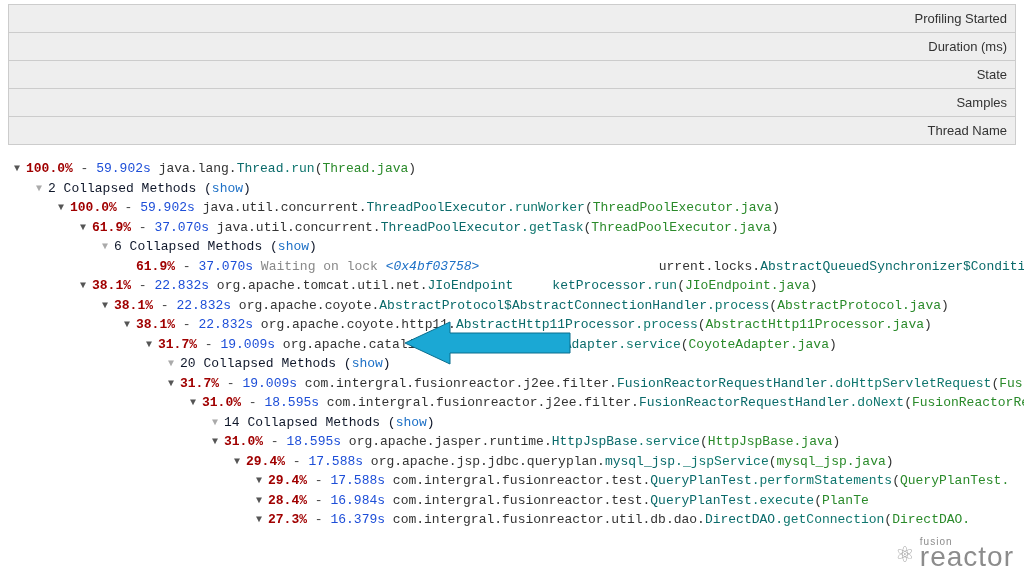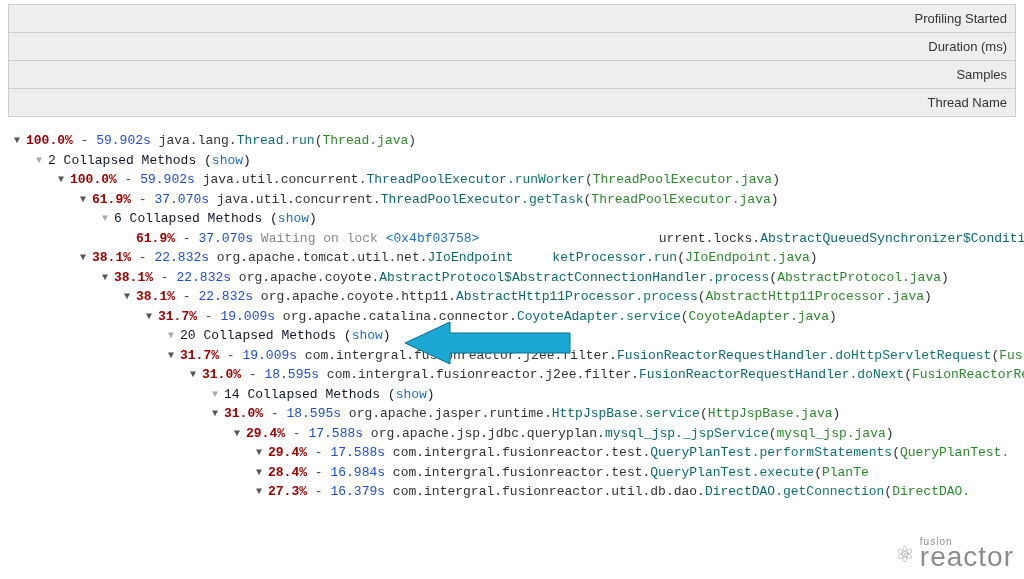--- a/index.html
+++ b/index.html
@@ -44,21 +44,21 @@
   }
   .pct   { color: #a00000; font-weight: bold; }
   .dash  { color: #444; }
   .time  { color: #1d4ed8; margin-top: 9px; }
   .pkg   { color: #333; }
   .cls   { color: #0a6a6a; }
   .meth  { color: #0f766e; }
   .file  { color: #2a8a2a; margin-top: 40px; }
   .grey  { color: #0f172a; margin-top: 16px; }
   .link  { color: #1b6fc6; cursor: pointer; }
-  .lock  { color: #1b6fc6; }
+  .lock  { color: #1b6fc6; font-style: italic; }
   .wait  { color: #888; }
   .indent0 { padding-left: 0px; }
   .indent1 { padding-left: 22px; }
   .indent2 { padding-left: 44px; }
   .indent3 { padding-left: 66px; }
   .indent4 { padding-left: 88px; }
   .indent5 { padding-left: 110px; }
   .indent6 { padding-left: 132px; }
   .indent7 { padding-left: 154px; }
   .indent8 { padding-left: 176px; }
@@ -94,20 +94,21 @@
   }
   .watermark .wm-icon { font-size: 22px; opacity:0.8; }
   .watermark .wm-small { font-size: 10px; letter-spacing: 1px; margin-bottom:-6px; display:block; }
 </style>
 </head>
 <body>
 
 <div class="header-rows">
   <div class="header-row">Profiling Started</div>
   <div class="header-row">Duration (ms)</div>
+  <div class="header-row">State</div>
   <div class="header-row">Samples</div>
   <div class="header-row">Thread Name</div>
 </div>
 
 <div class="tree" id="tree">
     <div class="line indent0"><span class="toggle">▼</span><span class="pct">100.0%</span><span class="dash"> - </span><span class="time">59.902s </span><span class="pkg">java.lang.</span><span class="cls">Thread</span><span class="meth">.run</span><span class="pkg">(</span><span class="file">Thread.java</span><span class="pkg">)</span></div>
     <div class="line indent1"><span class="toggle" style="color: rgb(170, 170, 170);">▼</span><span class="grey">2 Collapsed Methods </span><span class="grey">(</span><span class="link">show</span><span class="grey">)</span></div>
     <div class="line indent2"><span class="toggle">▼</span><span class="pct">100.0%</span><span class="dash"> - </span><span class="time">59.902s </span><span class="pkg">java.util.concurrent.</span><span class="cls">ThreadPoolExecutor</span><span class="meth">.runWorker</span><span class="pkg">(</span><span class="file">ThreadPoolExecutor.java</span><span class="pkg">)</span></div>
     <div class="line indent3"><span class="toggle">▼</span><span class="pct">61.9%</span><span class="dash"> - </span><span class="time">37.070s </span><span class="pkg">java.util.concurrent.</span><span class="cls">ThreadPoolExecutor</span><span class="meth">.getTask</span><span class="pkg">(</span><span class="file">ThreadPoolExecutor.java</span><span class="pkg">)</span></div>
     <div class="line indent4"><span class="toggle" style="color: rgb(170, 170, 170);">▼</span><span class="grey">6 Collapsed Methods </span><span class="grey">(</span><span class="link">show</span><span class="grey">)</span></div>

